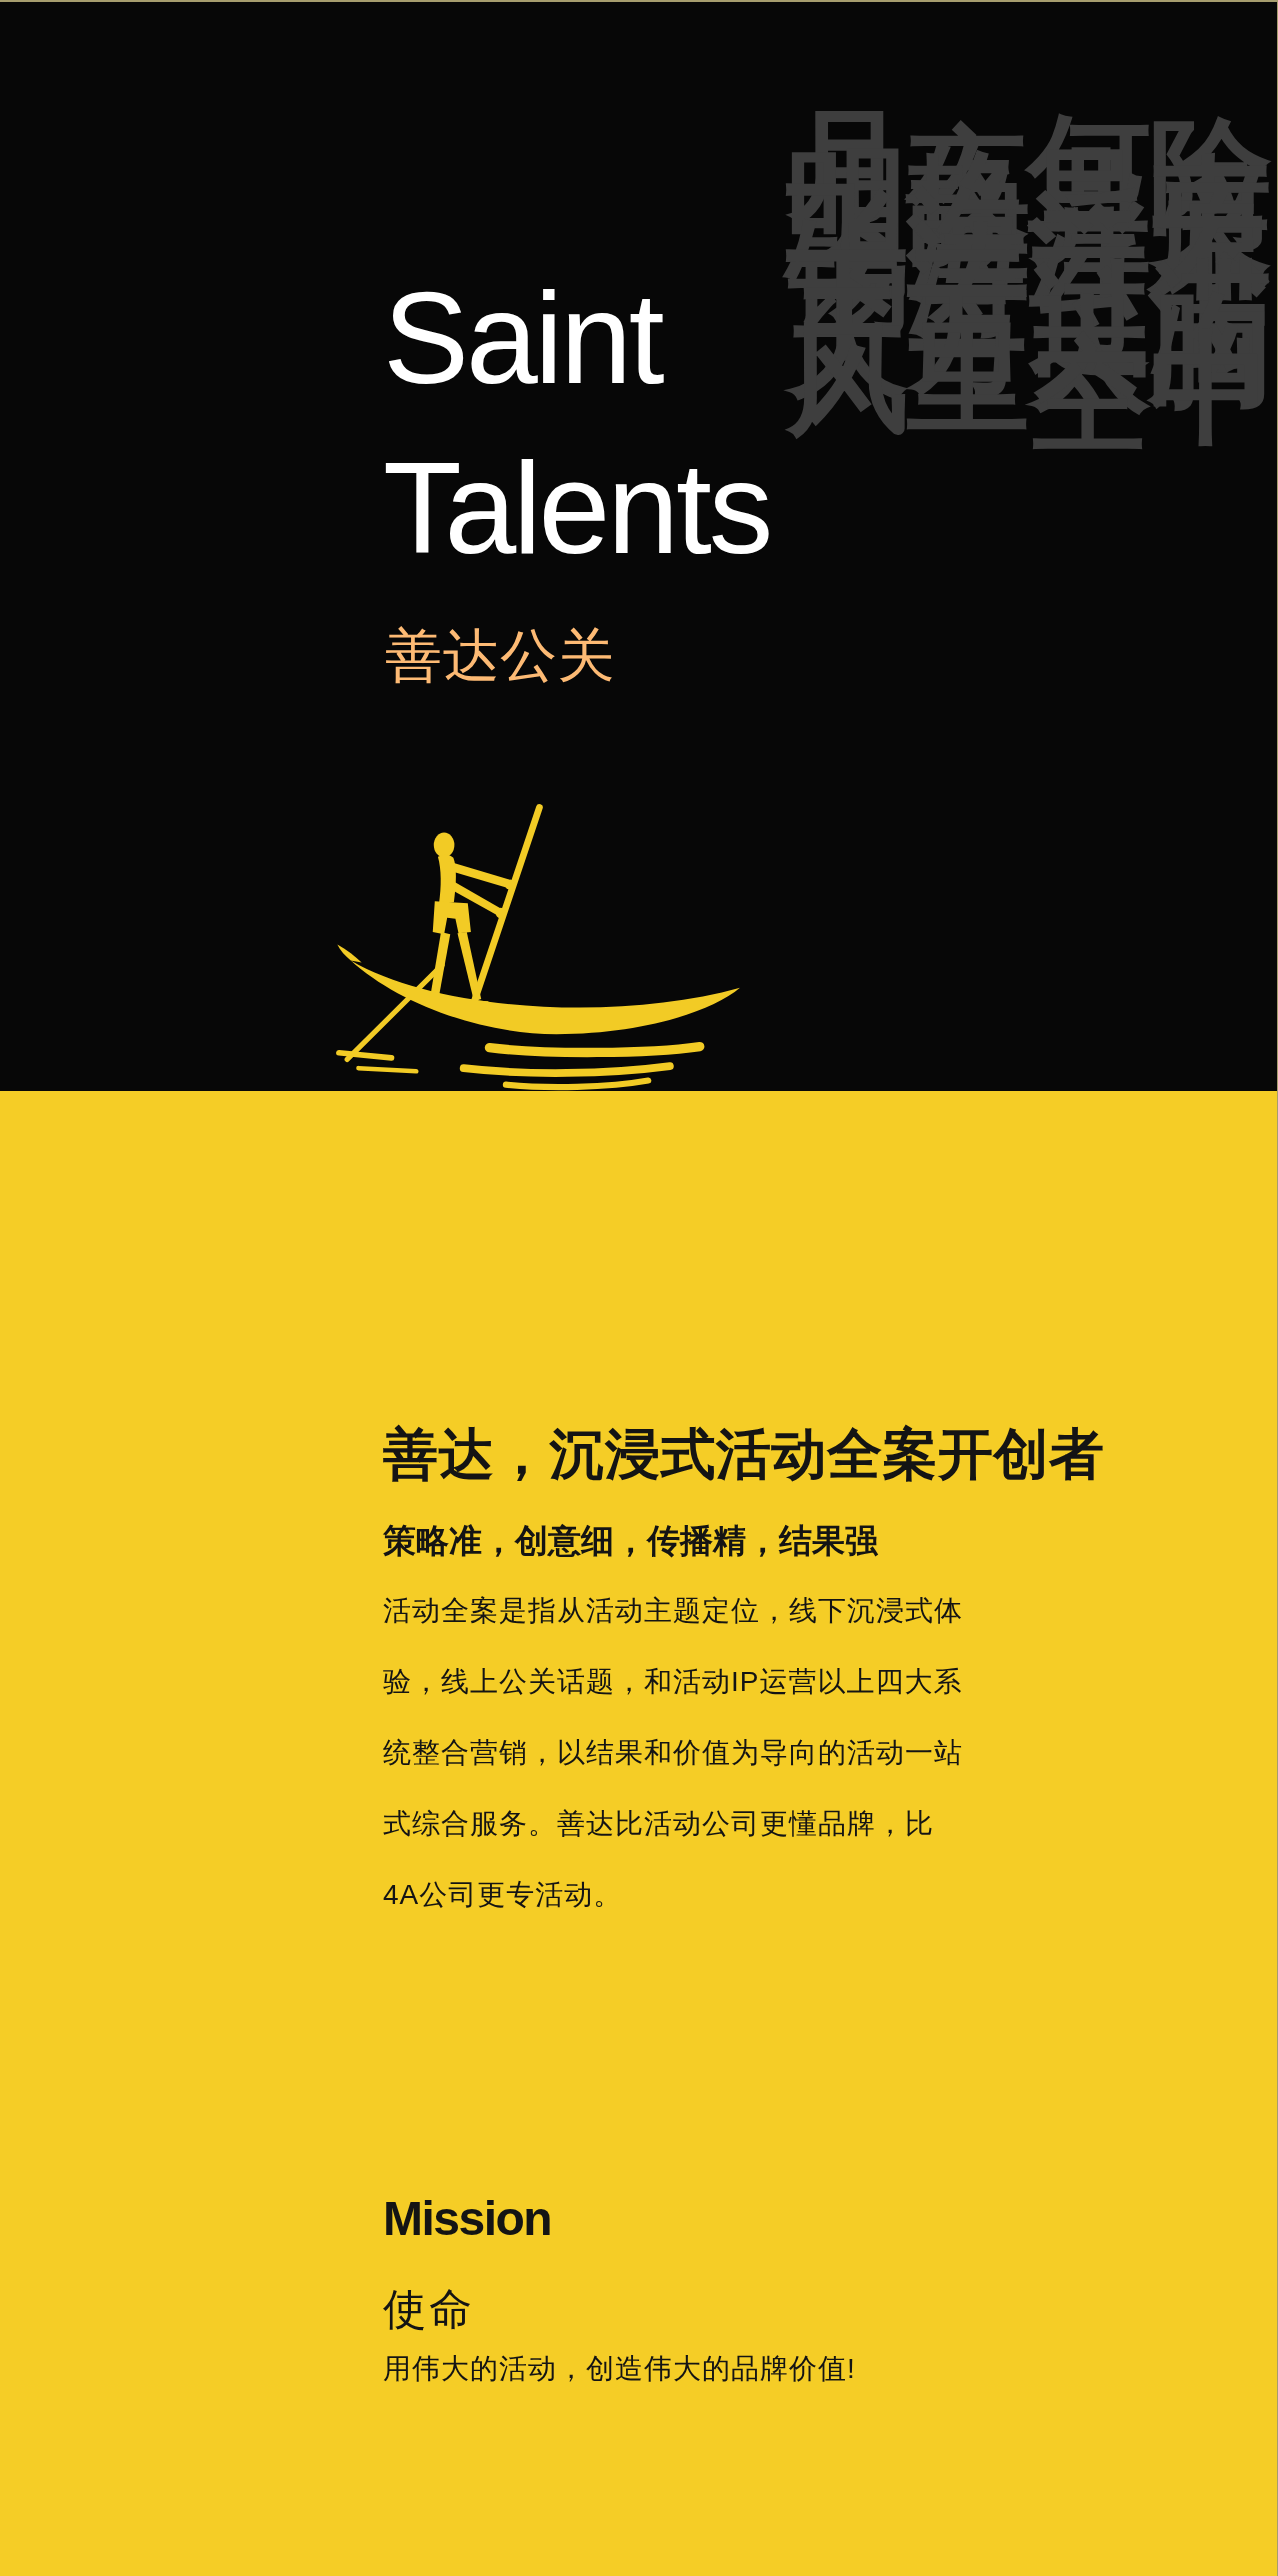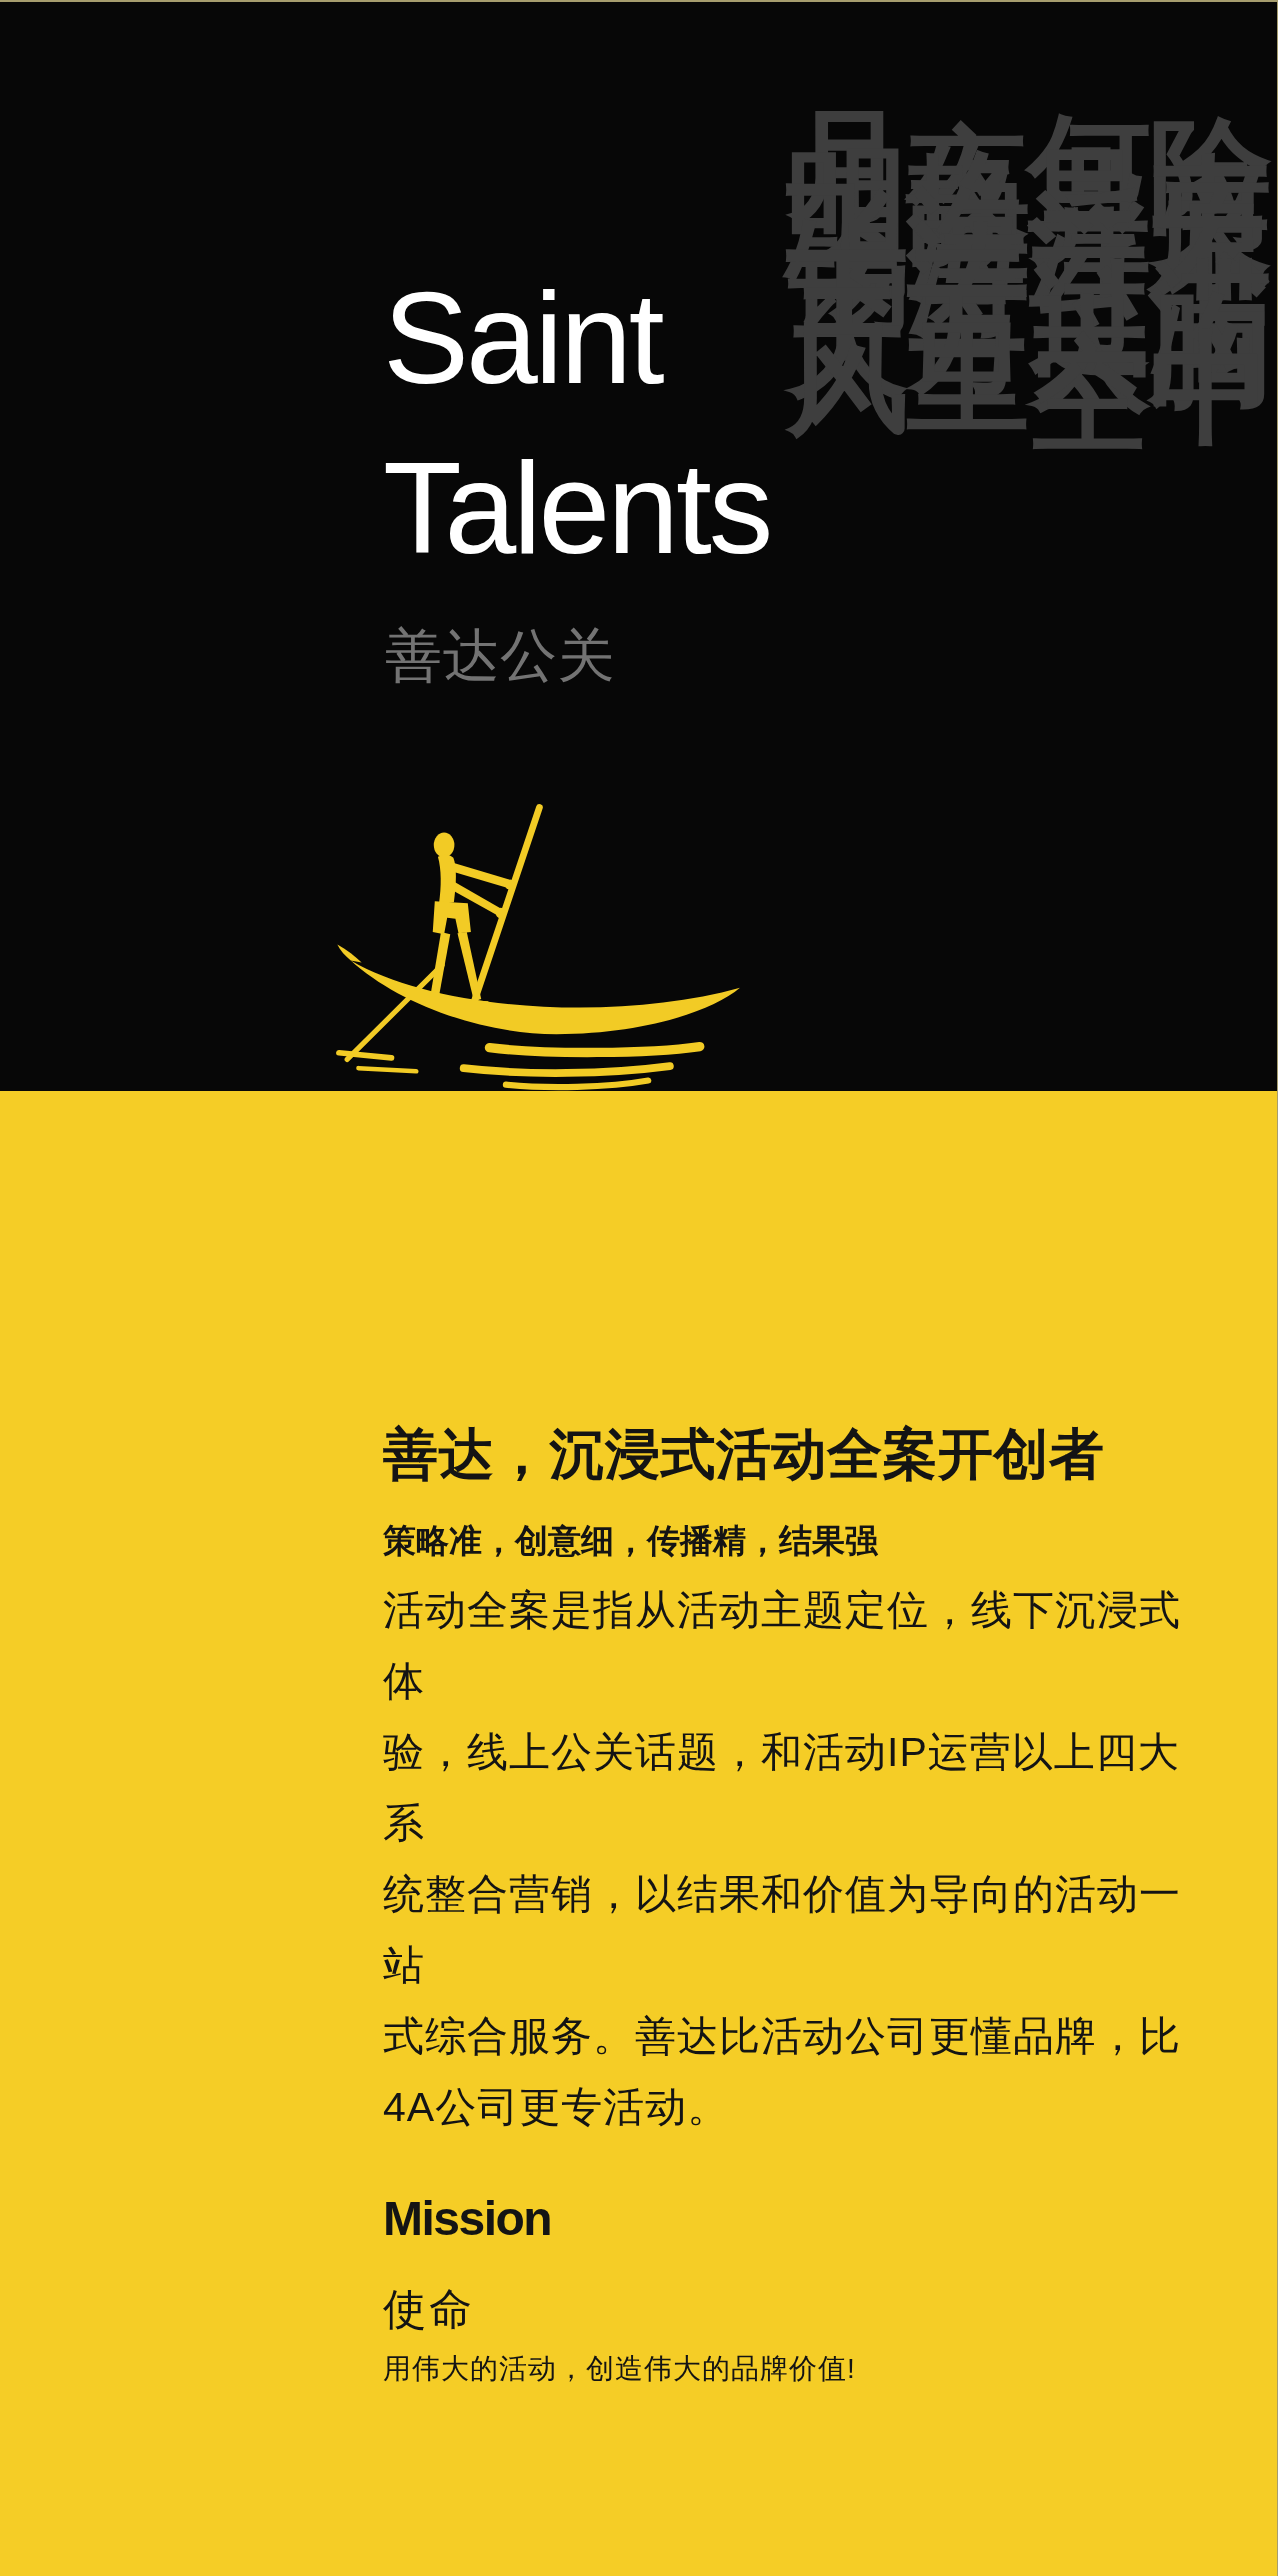--- a/index.html
+++ b/index.html
@@ -34,21 +34,21 @@
     position:absolute; left:385px; top:618px;
     font-size:57px; letter-spacing:0.5px; font-weight:normal;
   }
   .boat { position:absolute; left:309px; top:796px; width:464px; height:299px; }
 
   
   .abs { position:absolute; left:383px; }
 
   .t-heading   { top:1411px; font-size:55px; font-weight:bold; letter-spacing:0.5px;margin-top:7px; }
   .t-sub       { top:1519px; font-size:33px;  font-weight:bold;text-align:right; }
-  .t-para      { top:1575px; font-size:41px; line-height:71px; letter-spacing:1px;
+  .t-para      { top:1575px; font-size:28px; line-height:71px; letter-spacing:1px;
                  white-space:pre-line; width:824px; }
 
   .sec-title   { font-size:48px; font-weight:bold; letter-spacing:-1.5px; }
   .mission-title { top:2191px; }
   .mission-cn          { top:2281px; font-size:43px; letter-spacing:3.1px; }
   .mission-statement   { top:2350px; font-size:28px; letter-spacing:1px; }
 </style>
 </head>
 <body>
 
@@ -61,21 +61,21 @@
       <div>何异浮云过太空</div>
       <div>夜静海涛三万里</div>
       <div>月明飞锡下天风</div>
     </div>
 
     <div class="logo-en" id="logo-en" style="color: #ffffff;">
       <div>Saint</div>
       <div>Talents</div>
     </div>
 
-    <div class="logo-cn" id="logo-cn" style="color: #737373;">善达公关</div>
+    <div class="logo-cn" id="logo-cn" style="color: #fdba74;">善达公关</div>
 
     <svg class="boat" viewBox="0 0 900 580" id="boat-svg">
       <g fill="none" stroke="#F2CB25" stroke-linecap="round">
         <line x1="447" y1="22" x2="310" y2="430" stroke-width="13"></line>
         <line x1="74" y1="511" x2="258" y2="328" stroke-width="10"></line>
       </g>
       <g fill="#F2CB25">
         <ellipse cx="262" cy="95" rx="20" ry="24"></ellipse>
         <path d="M250,118 C262,112 272,112 280,120 C287,138 286,170 281,206 L252,210 C257,176 257,142 250,118 Z"></path>
         <path d="M268,126 L388,162 L384,178 L263,142 Z"></path>

